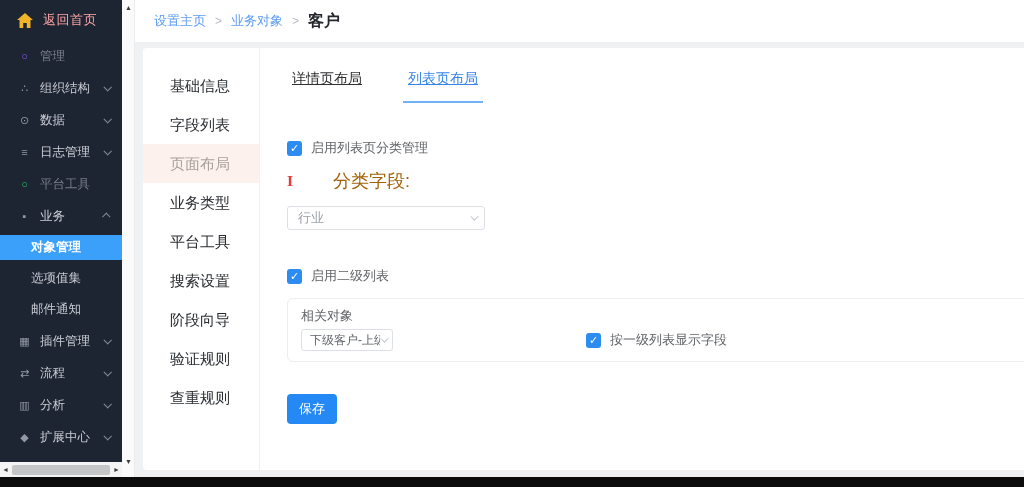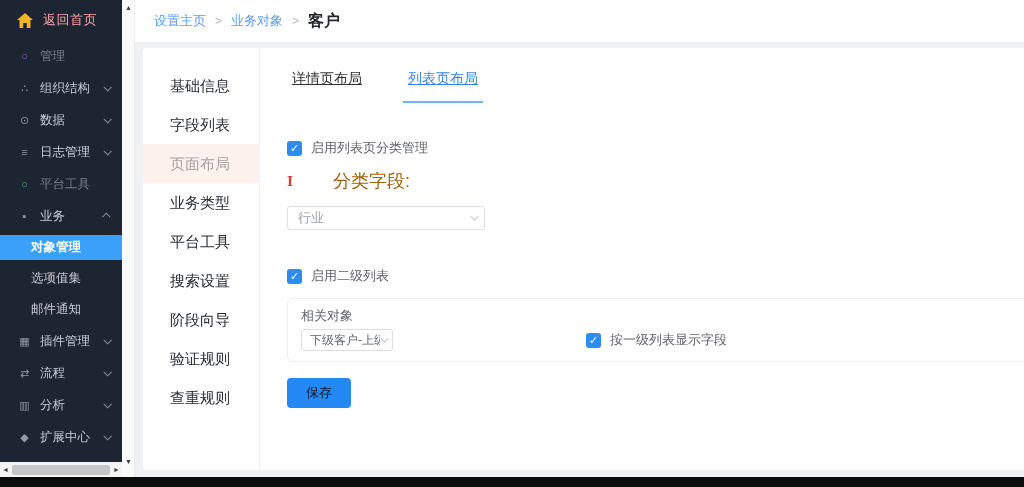--- a/index.html
+++ b/index.html
@@ -63,21 +63,21 @@
 
   .row-enable2 { margin-top:37px; }
 
   .related-box { margin-top:13px; width:100%; border:1px solid #ecedf0; border-radius:6px; padding:8px 13px 10px 13px; }
   .rb-label { font-size:13px; color:#606266; }
   .rb-row { margin-top:4px; display:flex; align-items:center; }
   .select.small { margin-top:0; width:92px; height:22px; padding:0 6px 0 8px; }
   .select.small .sel-text { font-size:12px; color:#5f6368; }
   .rb-cb { margin-left:193px; }
 
-  .save-btn { margin-top:16px; display:inline-block; background:#2589f5; color:#0f172a; font-size:13px; padding:6px 19px; border:none; border-radius:4px; cursor:pointer; }
+  .save-btn { margin-top:32px; display:inline-block; background:#2589f5; color:#ffffff; font-size:13px; padding:6px 12px; border:none; border-radius:4px; cursor:pointer; }
 
   
   .bottom-bar { position:absolute; left:0; top:477px; width:1024px; height:10px; background:#0c0c0c; }
 </style>
 </head>
 <body>
 
 <div class="sidebar">
   <div class="home-row">
     <svg width="16" height="15" viewBox="0 0 16 15">

